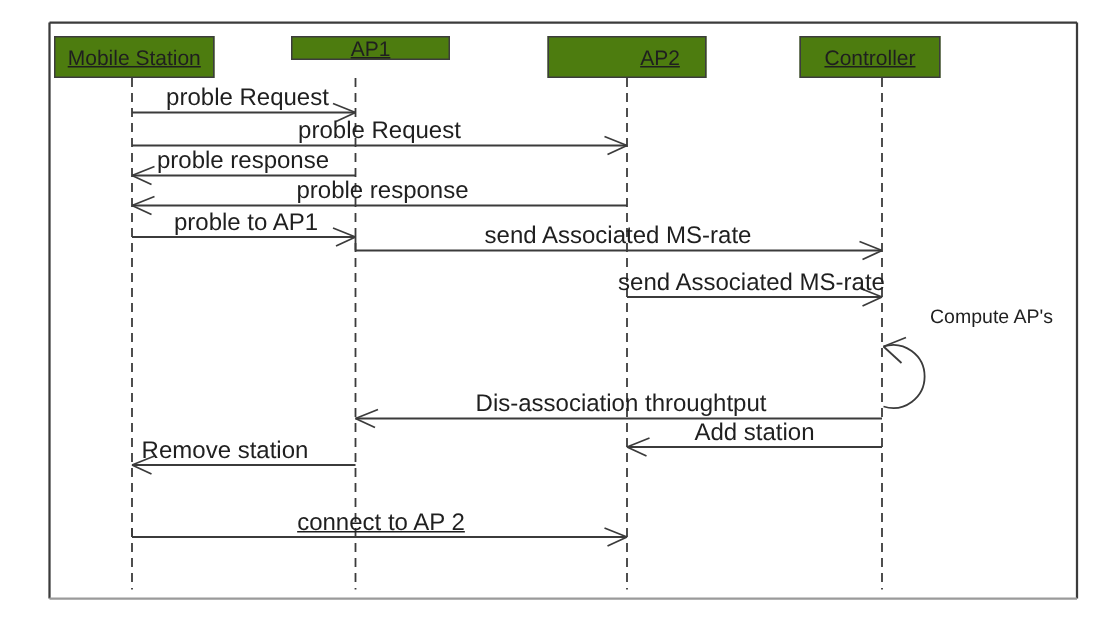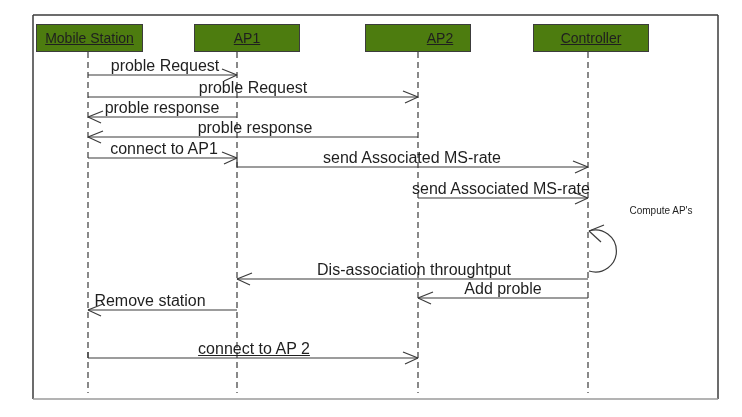--- a/index.html
+++ b/index.html
@@ -15,21 +15,21 @@
     border: 1.5px solid #3c3c3c; background: #4d7c0f;
     display: flex; align-items: center; justify-content: center;
     font-size: 14px; text-decoration: underline; white-space: nowrap;
   }
   .msg-label {
     position: absolute; transform: translateX(-50%);
     font-size: 16px; white-space: nowrap; line-height: 14px;
   }
   .loop-label {
     position: absolute; transform: translateX(-50%);
-    font-size: 10px; text-align: left; line-height: 16px; white-space: nowrap;
+    font-size: 13px; text-align: left; line-height: 16px; white-space: nowrap;
   }
 </style>
 </head>
 <body>
 
 <div class="stage">
   <svg id="diagram-svg" width="742" height="417">
       <line stroke="#3b3b3b" stroke-width="1.5" fill="none" x1="33" y1="15" x2="718" y2="15"></line>
       <line stroke="#3b3b3b" stroke-width="1.5" fill="none" x1="33" y1="15" x2="33" y2="399"></line>
       <line stroke="#3b3b3b" stroke-width="1.5" fill="none" x1="718" y1="15" x2="718" y2="399"></line>
@@ -75,28 +75,28 @@
       <line stroke="#3b3b3b" stroke-width="1.2" fill="none" x1="88" y1="352" x2="88" y2="358"></line>
       <path stroke="#3b3b3b" stroke-width="1.2" fill="none" d="M 589 271 A 21 21 0 1 0 589 231"></path>
       <line stroke="#3b3b3b" stroke-width="1.2" fill="none" x1="589" y1="231" x2="604" y2="225"></line>
       <line stroke="#3b3b3b" stroke-width="1.2" fill="none" x1="589" y1="231" x2="601" y2="242"></line>
     </svg>
   <div id="nodes">
       <div class="msg-label" style="left: 165px; top: 59px; color: rgb(31, 31, 31);">proble Request</div>
       <div class="msg-label" style="left: 253px; top: 81px; color: rgb(31, 31, 31);">proble Request</div>
       <div class="msg-label" style="left: 162px; top: 101px; color: rgb(31, 31, 31);">proble response</div>
       <div class="msg-label" style="left: 255px; top: 121px; color: rgb(31, 31, 31);">proble response</div>
-      <div class="msg-label" style="left: 164px; top: 142px; color: rgb(31, 31, 31);">connect to AP1</div>
+      <div class="msg-label" style="left: 164px; top: 142px; color: rgb(31, 31, 31);">proble to AP1</div>
       <div class="msg-label" style="left: 412px; top: 151px; color: rgb(31, 31, 31);">send Associated MS-rate</div>
       <div class="msg-label" style="left: 501px; top: 182px; color: rgb(31, 31, 31);">send Associated MS-rate</div>
       <div class="msg-label" style="left: 414px; top: 263px; color: rgb(31, 31, 31);">Dis-association throughtput</div>
-      <div class="msg-label" style="left: 503px; top: 282px; color: rgb(31, 31, 31);">Add proble</div>
+      <div class="msg-label" style="left: 503px; top: 282px; color: rgb(31, 31, 31);">Add station</div>
       <div class="msg-label" style="left: 150px; top: 294px; color: rgb(31, 31, 31);">Remove station</div>
       <div class="msg-label" style="left: 254px; top: 342px; color: rgb(31, 31, 31); text-decoration: underline;">connect to AP 2</div>
       <div class="loop-label" style="left: 661px; top: 203px; color: rgb(31, 31, 31);">
         <div>Compute AP's</div>
       </div>
       <div class="actor" style="left: 36px; top: 24px; width: 107px; height: 28px; color: rgb(31, 31, 31);">Mobile Station</div>
-      <div class="actor" style="left: 194px; top: 24px; width: 106px; height: 28px; color: rgb(31, 31, 31);">AP1</div>
+      <div class="actor" style="left: 194px; top: 24px; width: 106px; height: 16px; color: rgb(31, 31, 31);">AP1</div>
       <div class="actor" style="left: 365px; top: 24px; width: 106px; height: 28px; color: rgb(31, 31, 31); padding-left: 44px;">AP2</div>
-      <div class="actor" style="left: 533px; top: 24px; width: 116px; height: 28px; color: rgb(31, 31, 31);">Controller</div>
+      <div class="actor" style="left: 533px; top: 24px; width: 94px; height: 28px; color: rgb(31, 31, 31);">Controller</div>
     </div>
 </div>
 
 </body></html>

